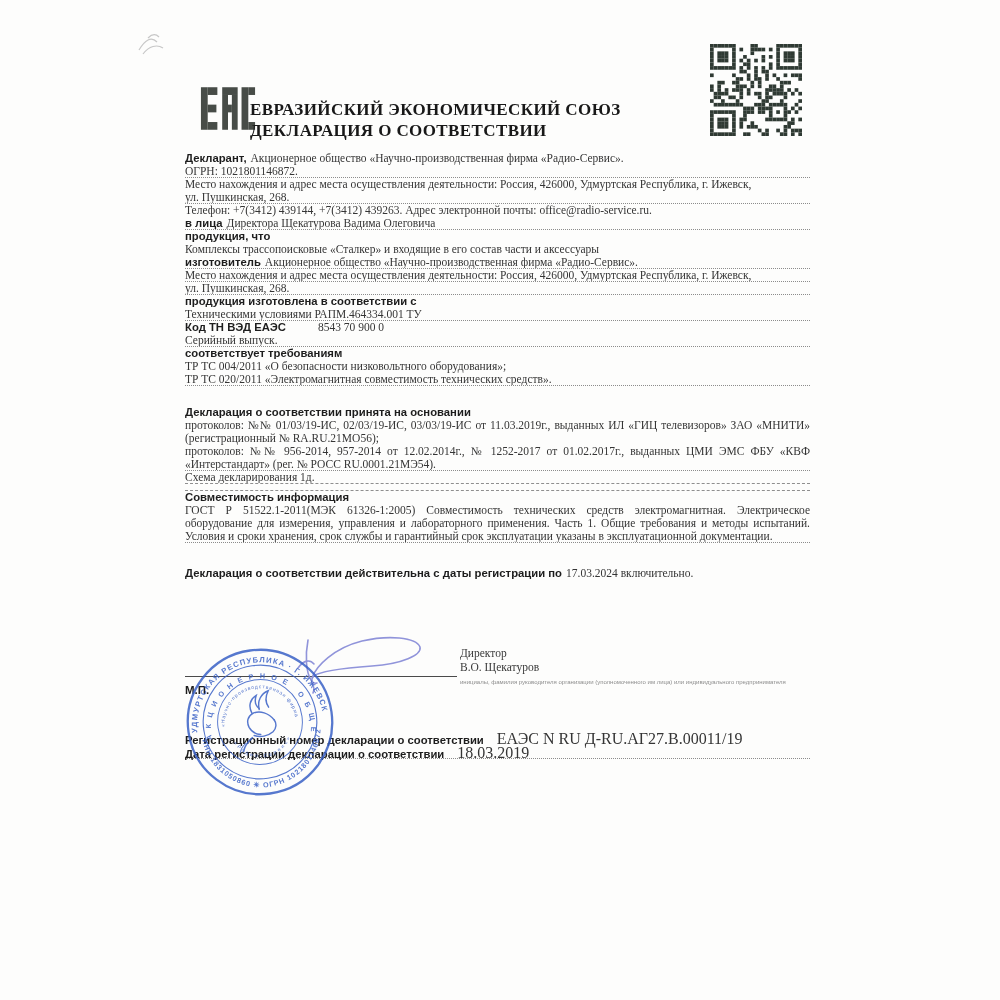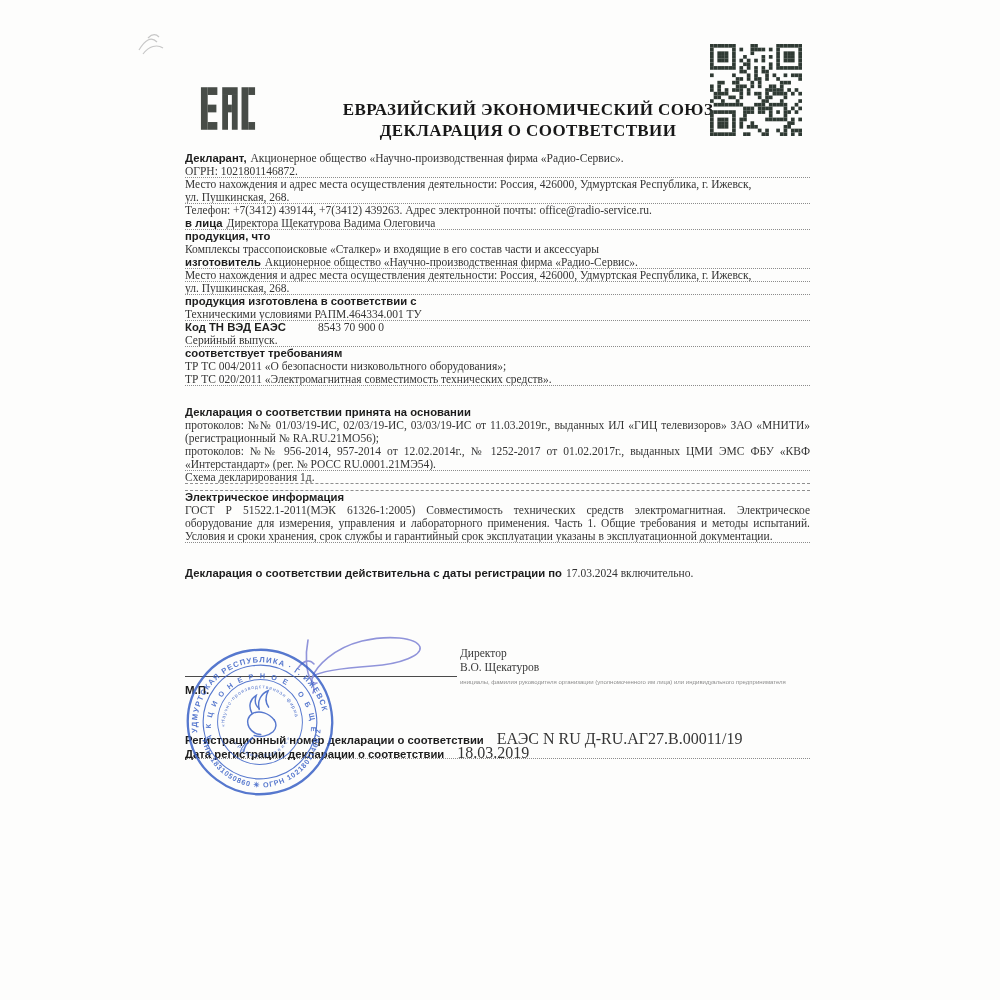--- a/index.html
+++ b/index.html
@@ -2,21 +2,21 @@
 <html><head>
 <meta charset="utf-8">
 <style>
   html,body{margin:0;padding:0;}
   .page{
     position:relative;width:1000px;height:1000px;background:#fdfdfc;
     font-family:"Liberation Serif", serif;color:#353535;overflow:hidden;
   }
   .abs{position:absolute;}
   
-  .title-block{left:250px;top:99px;width:556px;text-align:center;color:#181818;}
+  .title-block{left:250px;top:99px;width:556px;text-align:left;color:#181818;}
   .title-line{font-family:"Liberation Serif", serif;font-weight:bold;font-size:17px;line-height:21px;letter-spacing:.4px;}
   .eac-logo{left:199px;top:86px;}
   .qr{left:710px;top:44px;width:92px;height:92px;}
   .artifact{left:136px;top:30px;}
   
   .doc-body{left:185px;top:152px;width:625px;}
   .line{display:flex;align-items:baseline;height:13px;line-height:13px;font-size:11.5px;
         white-space:nowrap;box-sizing:border-box;overflow:hidden;}
   .line.justify{display:block;text-align:justify;text-align-last:justify;}
   .line.dotted{border-bottom:1px dotted #8c8c8c;}
@@ -423,21 +423,21 @@
       </div>
       <div class="line justify"><span class="txt">протоколов: №№ 956-2014, 957-2014 от 12.02.2014г., № 1252-2017 от 01.02.2017г., выданных ЦМИ ЭМС ФБУ «КВФ</span></div>
       <div class="line dotted">
         <span class="txt">«Интерстандарт» (рег. № РОСС RU.0001.21МЭ54).</span>
       </div>
       <div class="line dashed">
         <span class="txt">Схема декларирования 1д.</span>
       </div>
       <div class="line dashed" style="height: 7px;"></div>
       <div class="line">
-        <span class="lbl">Электрическое информация</span>
+        <span class="lbl">Совместимость информация</span>
       </div>
       <div class="line justify"><span class="txt">ГОСТ Р 51522.1-2011(МЭК 61326-1:2005) Совместимость технических средств электромагнитная. Электрическое</span></div>
       <div class="line justify"><span class="txt">оборудование для измерения, управления и лабораторного применения. Часть 1. Общие требования и методы испытаний.</span></div>
       <div class="line dotted">
         <span class="txt">Условия и сроки хранения, срок службы и гарантийный срок эксплуатации указаны в эксплуатационной документации.</span>
       </div>
       <div style="height: 24px;"></div>
       <div class="line">
         <span class="lbl">Декларация о соответствии действительна с даты регистрации по</span>
         <span class="txt">17.03.2024 включительно.</span>

